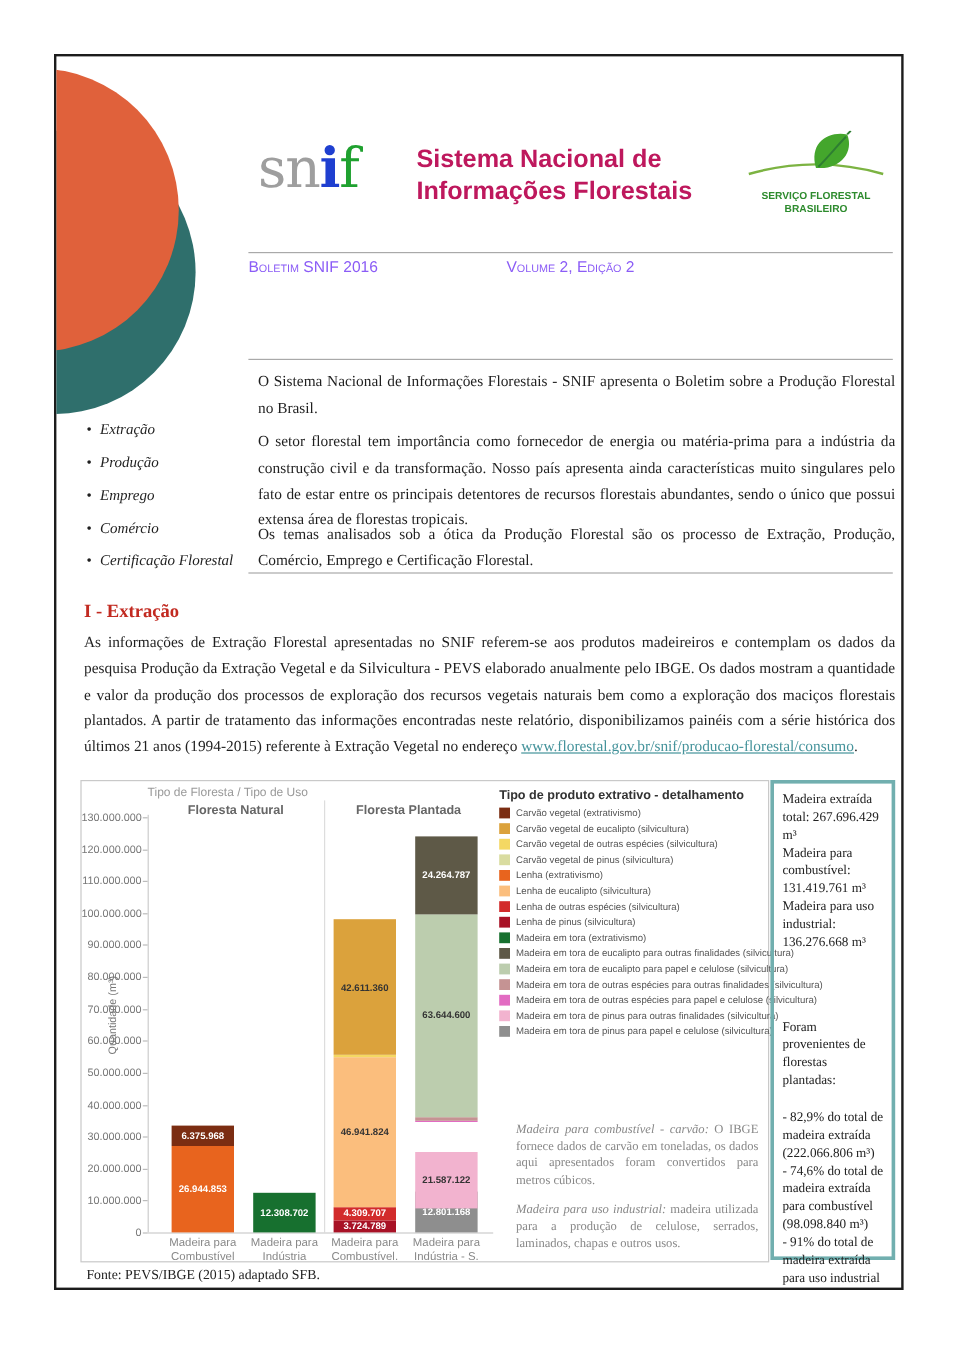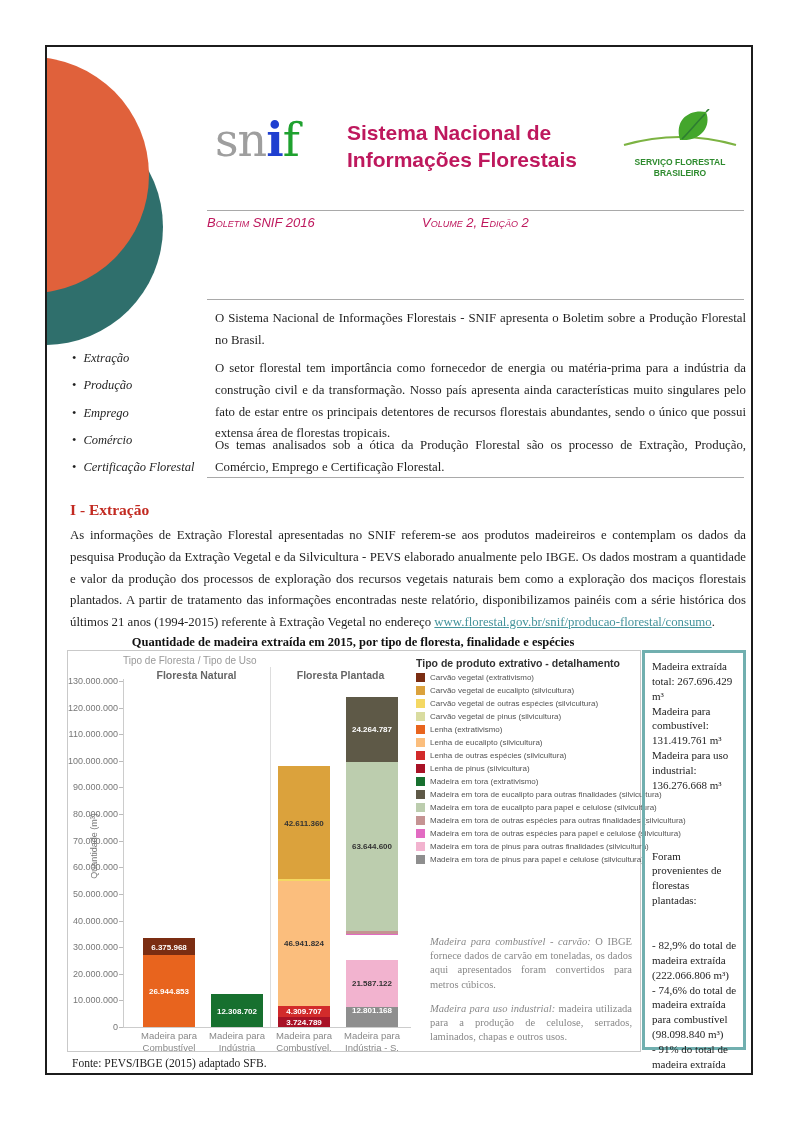--- a/index.html
+++ b/index.html
@@ -8,21 +8,21 @@
   .circle{position:absolute;border-radius:50%;}
   .circle.orange{width:236px;height:236px;left:-134px;top:10px;background:#E0613B;z-index:2;}
   .circle.teal{width:236px;height:236px;left:-120px;top:62px;background:#2F6F6C;z-index:1;}
 
   .snif{position:absolute;left:168px;top:66px;font-family:"DejaVu Serif",serif;font-size:46px;letter-spacing:-1px;z-index:3;}
   .snif .g{color:#9e9e9e;}  .snif .b{color:#1F3FD0;font-weight:bold;}  .snif .f{color:#1FA12F;}
   .main-title{position:absolute;left:300px;top:72px;font-family:"Liberation Sans",sans-serif;font-weight:bold;font-size:21px;line-height:1.3;color:#be185d;z-index:3;}
   .sfb-logo{position:absolute;left:568px;top:62px;width:130px;text-align:center;z-index:3;}
   .sfb-logo .txt{font-family:"Liberation Sans",sans-serif;font-weight:bold;font-size:8.5px;color:#2E8B2E;line-height:1.25;}
   .hrule{position:absolute;height:1px;background:#a9a9a9;left:160px;width:537px;z-index:3;}
-  .issue-row{position:absolute;left:160px;top:168px;width:537px;font-family:"Liberation Sans",sans-serif;font-variant:small-caps;font-size:13px;color:#be185d;z-index:3;font-style:italic;}
+  .issue-row{position:absolute;left:160px;top:168px;width:537px;font-family:"Liberation Sans",sans-serif;font-variant:small-caps;font-size:13px;color:#8b5cf6;z-index:3;}
   .issue-row .vol{position:absolute;left:215px;top:0;}
   .doc-title{position:absolute;left:168px;top:196px;font-family:"Liberation Sans",sans-serif;font-weight:bold;font-size:20px;color:#1E6A70;z-index:3;}
 
   .para{position:absolute;left:168px;width:531px;font-size:12.8px;line-height:1.7;text-align:justify;z-index:3;}
   .bullets{position:absolute;left:25px;top:303px;width:130px;list-style:none;margin:0;padding:0;z-index:3;}
   .bullets li{font-style:italic;font-size:12.5px;margin-bottom:11px;line-height:1.3;}
   .bullets li .dot{font-style:normal;margin-right:7px;}
   .section-h{position:absolute;left:23px;top:454px;font-weight:bold;font-size:15.5px;color:#C22A21;z-index:3;}
   .para.wide{left:23px;width:676px;}
   a.tlink{color:#45939B;text-decoration:underline;cursor:pointer;}
@@ -45,21 +45,21 @@
   .legend-title{font-weight:bold;font-size:10.5px;color:#333;margin-bottom:4px;}
   .legend-item{display:flex;align-items:center;margin-bottom:4px;}
   .legend-item .sw{width:9px;height:9px;margin-right:5px;flex:0 0 9px;}
   .legend-item .lt{font-size:8px;color:#555;white-space:nowrap;}
   .annot{position:absolute;left:362px;top:284px;width:202px;font-family:"Liberation Serif",serif;font-size:10.5px;color:#888;text-align:justify;line-height:1.35;}
   .annot p{margin:0 0 10px 0;}
 
   .side-box{position:absolute;left:595px;top:603px;width:104px;height:400px;border:3px solid #71AFAF;box-sizing:border-box;padding:6px 7px;z-index:3;font-size:11px;line-height:1.35;color:#222;}
   .sb-line{margin:0;}
   .sb-line.gap-lg{margin-top:56px;}
-  .sb-line.gap-sm{margin-top:30px;}
+  .sb-line.gap-sm{margin-top:16px;}
   .fonte{position:absolute;left:25px;top:1010px;font-size:11.5px;color:#222;z-index:3;}
 </style>
 </head>
 <body>
 
 <div class="page">
   <div class="circle teal"></div>
   <div class="circle orange"></div>
 
   <div class="snif"><span class="g">sn</span><span class="b">i</span><span class="f">f</span></div>
@@ -100,21 +100,20 @@
 
   <div class="para" style="top:311px;">O setor florestal tem importância como fornecedor de energia ou matéria-prima para a indústria da construção civil e da transformação. Nosso país apresenta ainda características muito singulares pelo fato de estar entre os principais detentores de recursos florestais abundantes, sendo o único que possui extensa área de florestas tropicais.</div>
   <div class="para" style="top:388px;">Os temas analisados sob a ótica da Produção Florestal são os processo de Extração, Produção, Comércio, Emprego e Certificação Florestal.</div>
   <div class="hrule" style="top:430px;"></div>
 
   <div class="section-h">I - Extração</div>
   <div class="para wide" style="top:478px;">
     <span>As informações de Extração Florestal apresentadas no SNIF referem-se aos produtos madeireiros e contemplam os dados da pesquisa Produção da Extração Vegetal e da Silvicultura - PEVS  elaborado anualmente pelo IBGE. Os dados mostram a quantidade e valor da produção dos processos de exploração dos recursos vegetais naturais bem como a exploração dos maciços florestais plantados. A partir de tratamento das informações encontradas neste relatório, disponibilizamos painéis com a série histórica dos últimos 21 anos (1994-2015) referente à Extração Vegetal no endereço </span><a class="tlink">www.florestal.gov.br/snif/producao-florestal/consumo</a><span>.</span>
   </div>
 
-  <div class="chart-title">Quantidade de madeira extraída em 2015, por tipo de floresta, finalidade e espécies</div>
 
   <div class="chart-box">
     <div class="col-header">Tipo de Floresta  /  Tipo de Uso</div>
     <div class="grp-header" style="left:55px;width:147px;">Floresta Natural</div>
     <div class="grp-header" style="left:202px;width:141px;">Floresta Plantada</div>
     <div class="vsep" style="left:202px;top:16px;height:360px;"></div>
     <div class="axisline" style="left:55px;top:28px;height:348px;"></div>
     <div class="baseline" style="left:55px;top:376px;width:288px;"></div>
     <div class="ylabel">Quantidade (m³)</div>
     <div id="yticks">

